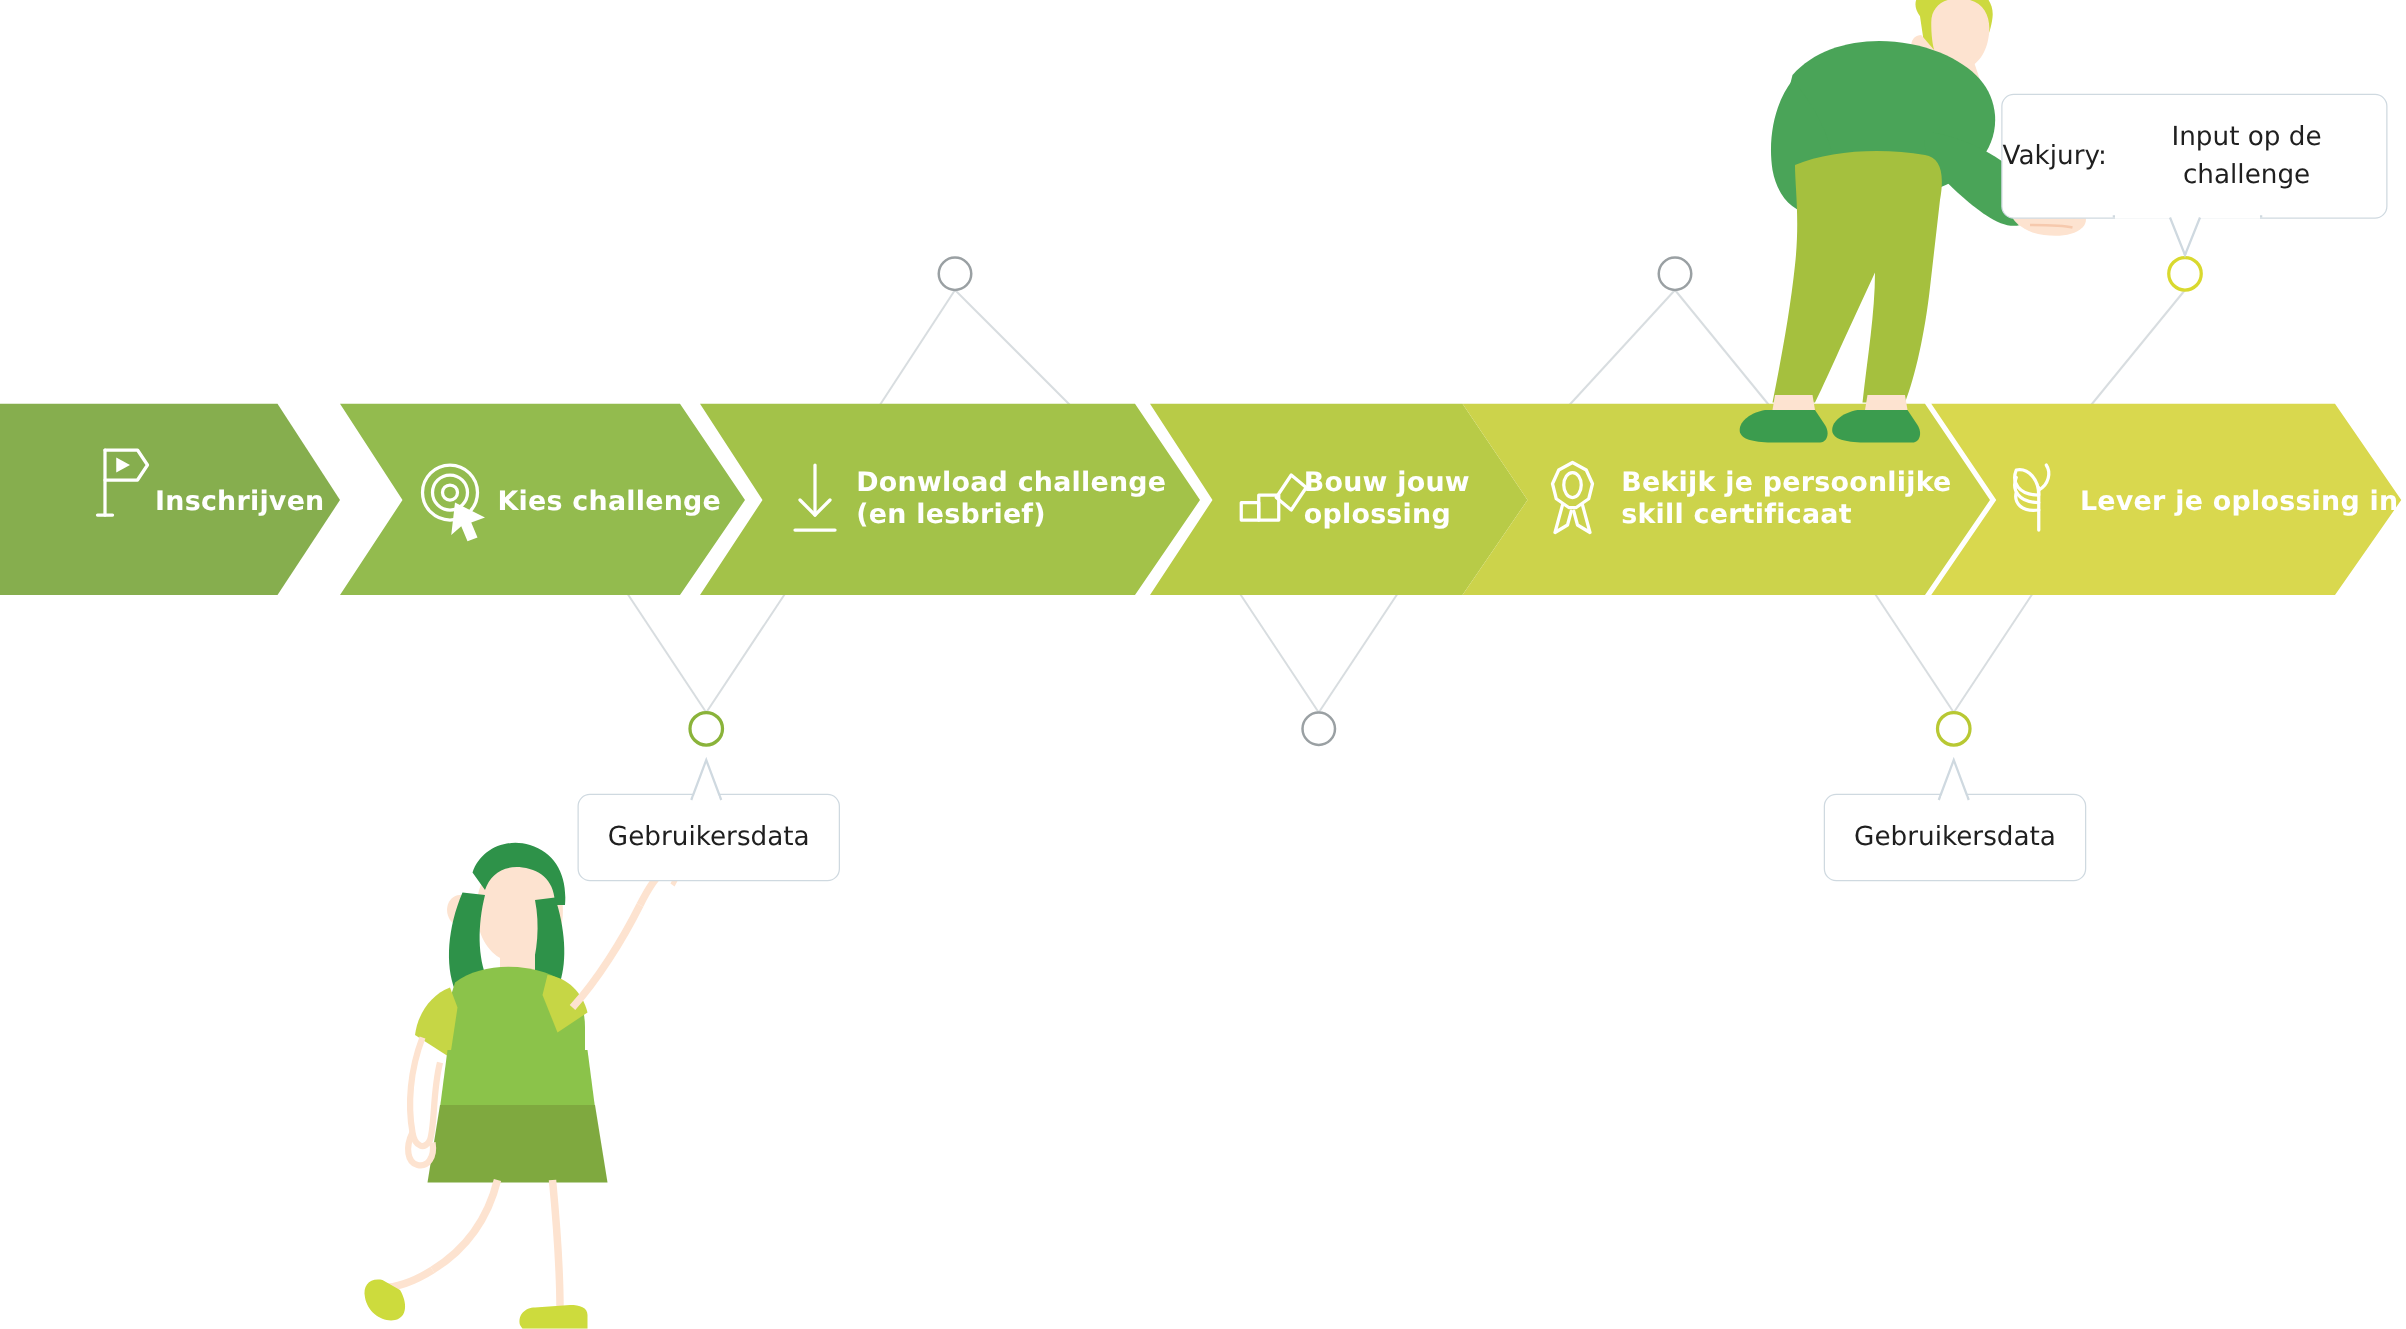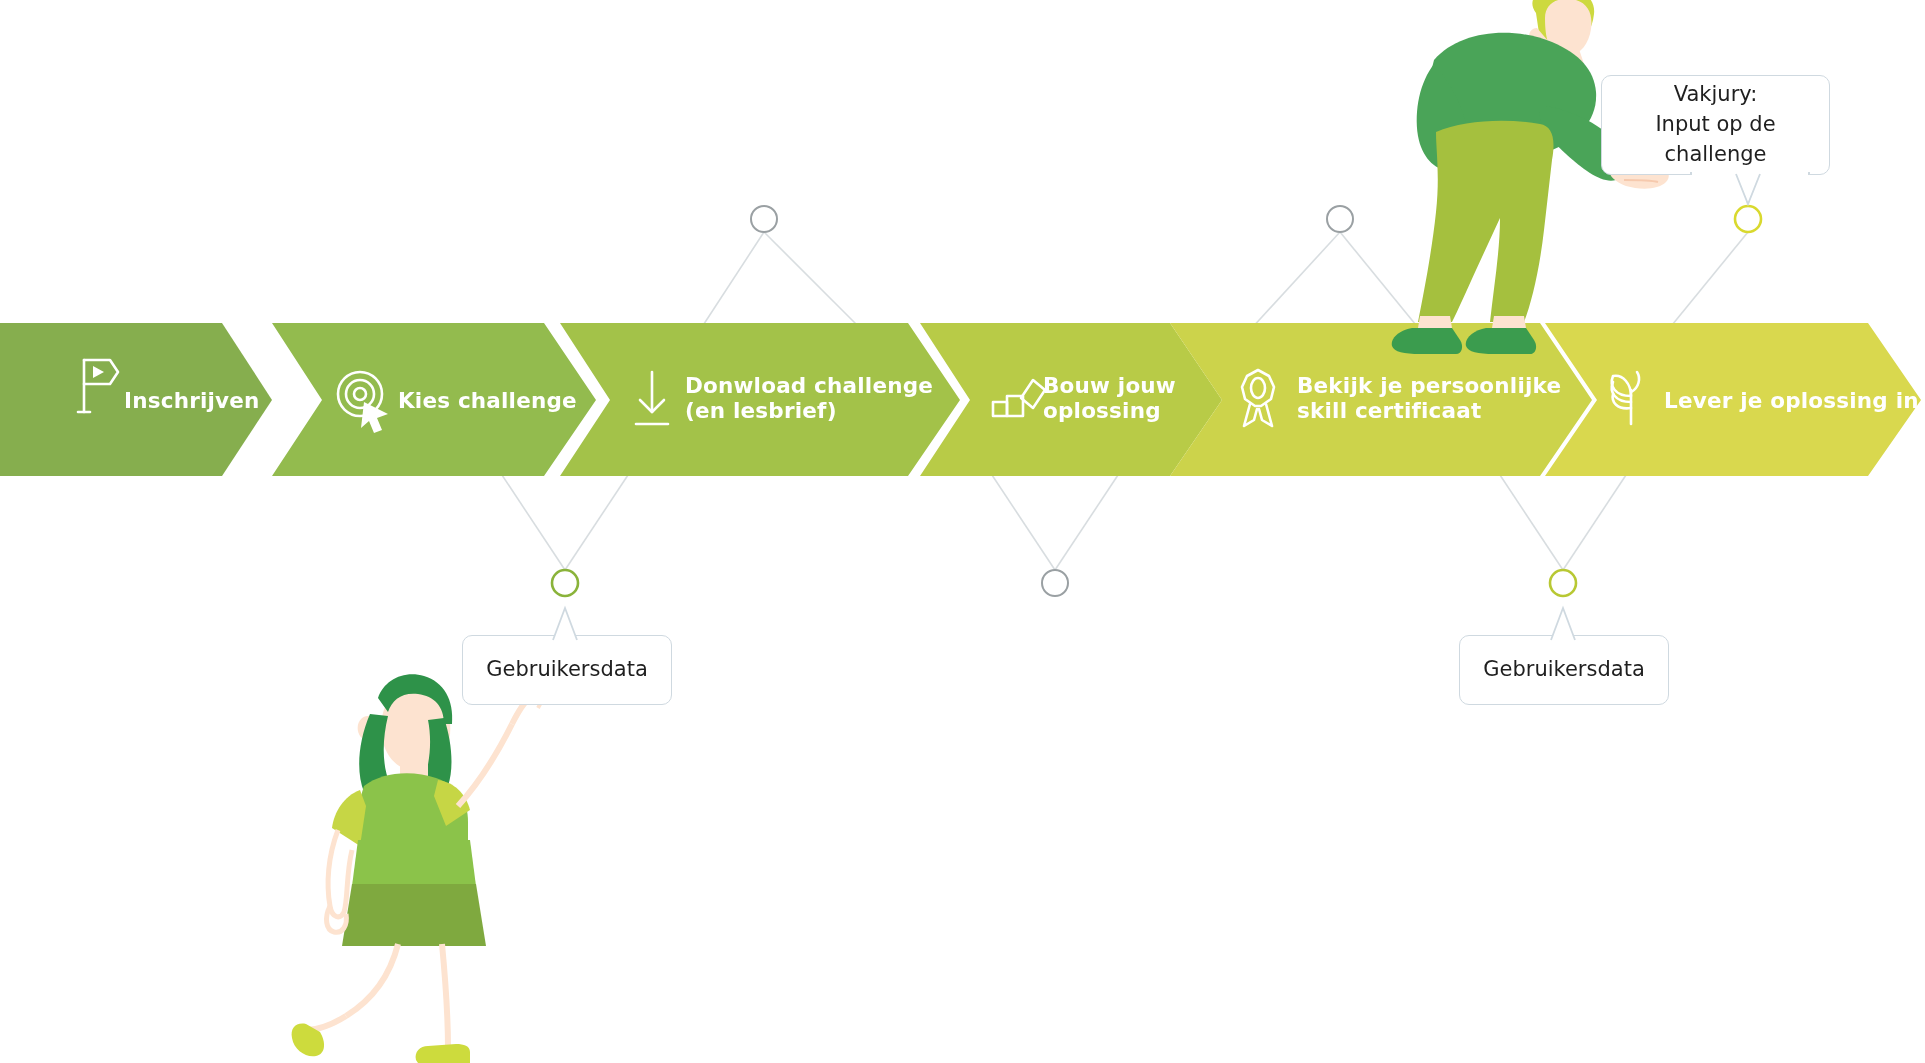--- a/index.html
+++ b/index.html
@@ -167,21 +167,21 @@
       <path d="M526 700 C530 690 536 686 540 690 C544 694 542 702 538 708" fill="none" stroke="#fde3d0" stroke-width="4"></path>
       <path d="M532 702 C536 694 542 692 545 696" fill="none" stroke="#fde3d0" stroke-width="3.5"></path>
       <path d="M398 944 C390 976 372 1000 346 1016" fill="none" stroke="#fde3d0" stroke-width="6"></path>
       <path d="M346 1016 C330 1026 316 1030 306 1030" fill="none" stroke="#fde3d0" stroke-width="6"></path>
       <path d="M306 1024 C296 1022 290 1028 292 1038 C294 1050 306 1058 316 1056 C326 1054 326 1042 320 1032 Z" fill="#cddb3d"></path>
       <path d="M442 944 C446 986 448 1022 448 1048" fill="none" stroke="#fde3d0" stroke-width="6"></path>
       <path d="M428 1046 C420 1046 414 1052 416 1060 L418 1063 L470 1063 L470 1052 C470 1046 464 1044 456 1044 Z" fill="#cddb3d"></path>
     </g>
   </svg>
 
-  <div class="callout" id="callout-vakjury" style="left:1601px;top:75px;width:229px;height:100px;flex-direction:column;">
+  <div class="callout" id="callout-vakjury" style="left:1601px;top:75px;width:309px;height:100px;">
     <div>Vakjury:</div>
     <div>Input op de challenge</div>
   </div>
   <svg style="position:absolute;left:1690px;top:170px;width:120px;height:50px;z-index:6;" viewBox="0 0 120 50">
     <path d="M0 3 L52 3 L58 34 L64 3 L120 3" fill="none" stroke="#cfd9e0" stroke-width="1.8"></path>
     <path d="M2 3 L118 3" stroke="#ffffff" stroke-width="4"></path>
     <path d="M46 4 L58 34 L70 4" fill="#ffffff" stroke="#cfd9e0" stroke-width="1.8"></path>
   </svg>
 
   <div class="callout" id="callout-gebruikersdata-1" style="left:462px;top:635px;width:210px;height:70px;">

